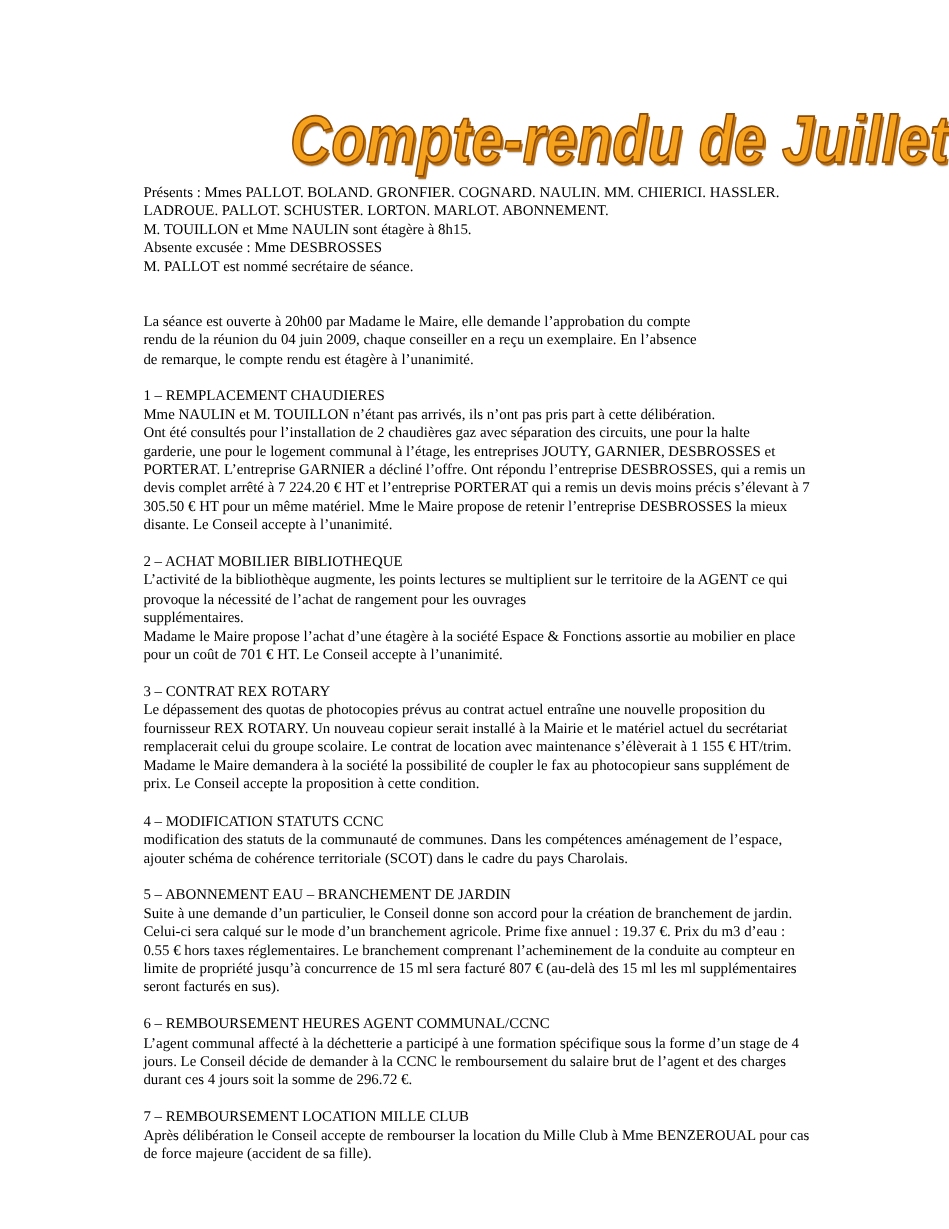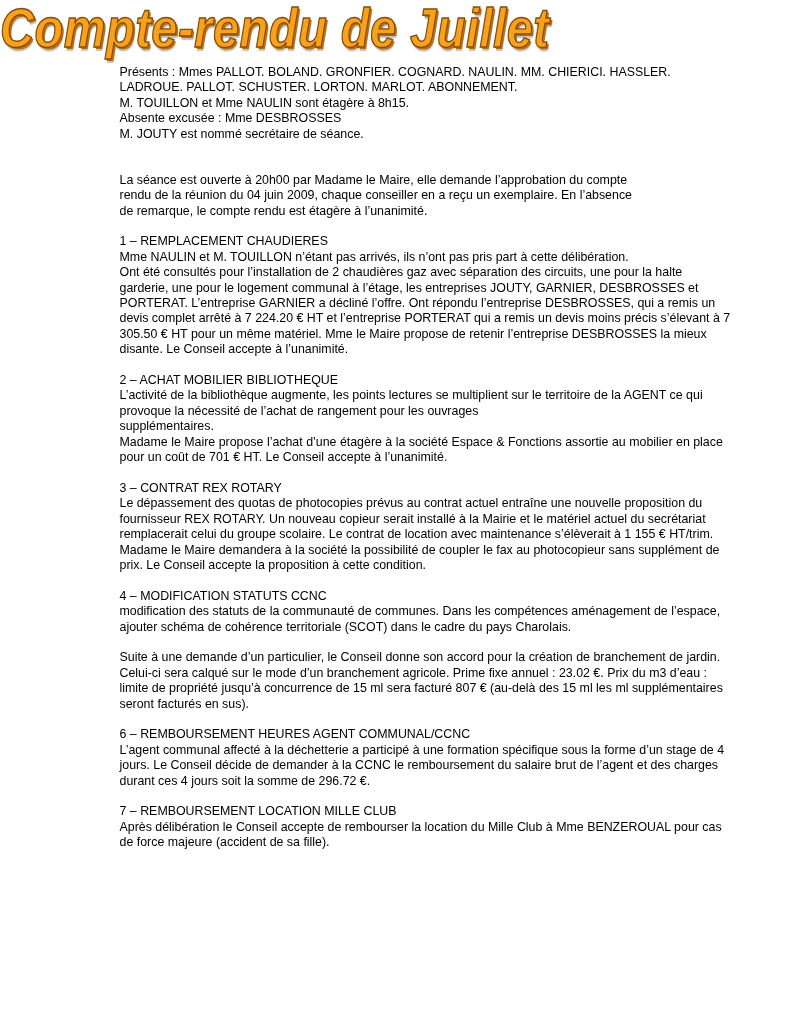--- a/index.html
+++ b/index.html
@@ -16,21 +16,22 @@
     overflow: hidden;
   }
   .page {
     width: 791px;
     height: 1024px;
     box-sizing: border-box;
     padding: 0;
     position: relative;
   }
   .title-wrap {
-    text-align: left;
+    text-align: right;
+    padding-top: 88px;
     padding-bottom: 10px;
   }
   .wordart-title {
     display: inline-block;
     font-family: "Liberation Sans", sans-serif;
     font-weight: bold;
     font-style: italic;
     font-size: 47px;
     letter-spacing: 0.5px;
     color: #F6A21C;
@@ -52,39 +53,40 @@
     line-height: 15.4px;
   }
   .para {
     margin: 0 0 0 0;
   }
   .gap {
     height: 15.4px;
   }
   .line {
     white-space: pre-wrap;
+    font-family: Liberation Serif, serif;
   }
 </style>
 </head>
 <body>
 
 <div class="page">
 
   <div class="title-wrap">
     <div class="wordart-title">Compte-rendu de Juillet</div>
   </div>
 
   <div class="body-text">
 
     <div class="para">
       <div class="line">Présents : Mmes PALLOT. BOLAND. GRONFIER. COGNARD. NAULIN. MM. CHIERICI. HASSLER.</div>
       <div class="line">LADROUE. PALLOT. SCHUSTER. LORTON. MARLOT. ABONNEMENT.</div>
       <div class="line">M. TOUILLON et Mme NAULIN sont étagère à 8h15.</div>
       <div class="line">Absente excusée : Mme DESBROSSES</div>
-      <div class="line">M. JOUTY est nommé secrétaire de séance.</div>
+      <div class="line">M. PALLOT est nommé secrétaire de séance.</div>
     </div>
 
     <div class="gap"></div>
     <div class="gap"></div>
 
     <div class="para">
       <div class="line">La séance est ouverte à 20h00 par Madame le Maire, elle demande l’approbation du compte</div>
       <div class="line">rendu de la réunion du 04 juin 2009, chaque conseiller en a reçu un exemplaire. En l’absence</div>
       <div class="line">de remarque, le compte rendu est étagère à l’unanimité.</div>
     </div>
@@ -128,22 +130,24 @@
 
     <div class="para">
       <div class="line">4 – MODIFICATION STATUTS CCNC</div>
       <div class="line">modification des statuts de la communauté de communes. Dans les compétences aménagement de l’espace,</div>
       <div class="line">ajouter schéma de cohérence territoriale (SCOT) dans le cadre du pays Charolais.</div>
     </div>
 
     <div class="gap"></div>
 
     <div class="para">
+      <div class="line">5 – ABONNEMENT EAU – BRANCHEMENT DE JARDIN</div>
       <div class="line">Suite à une demande d’un particulier, le Conseil donne son accord pour la création de branchement de jardin.</div>
-      <div class="line">Celui-ci sera calqué sur le mode d’un branchement agricole. Prime fixe annuel : 23.02 €. Prix du m3 d’eau :</div>
+      <div class="line">Celui-ci sera calqué sur le mode d’un branchement agricole. Prime fixe annuel : 19.37 €. Prix du m3 d’eau :</div>
+      <div class="line">0.55 € hors taxes réglementaires. Le branchement comprenant l’acheminement de la conduite au compteur en</div>
       <div class="line">limite de propriété jusqu’à concurrence de 15 ml sera facturé 807 € (au-delà des 15 ml les ml supplémentaires</div>
       <div class="line">seront facturés en sus).</div>
     </div>
 
     <div class="gap"></div>
 
     <div class="para">
       <div class="line">6 – REMBOURSEMENT HEURES AGENT COMMUNAL/CCNC</div>
       <div class="line">L’agent communal affecté à la déchetterie a participé à une formation spécifique sous la forme d’un stage de 4</div>
       <div class="line">jours. Le Conseil décide de demander à la CCNC le remboursement du salaire brut de l’agent et des charges</div>

